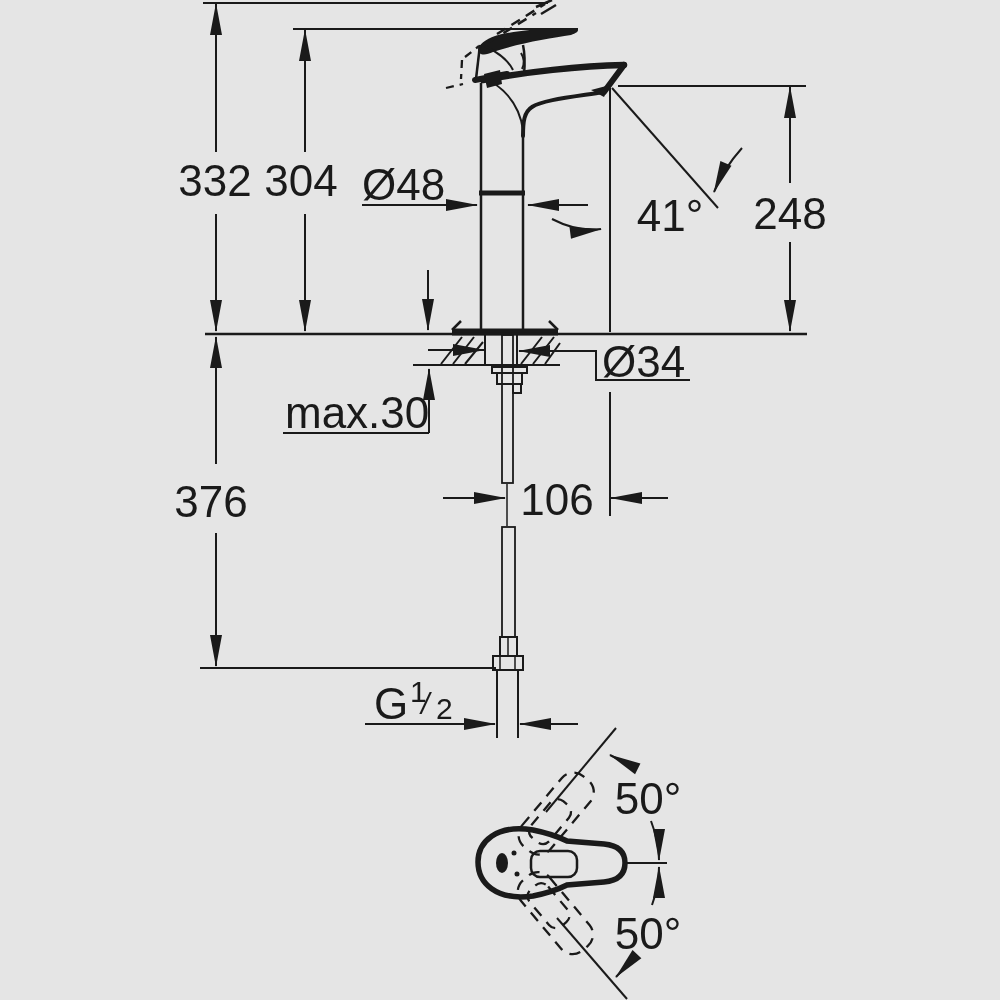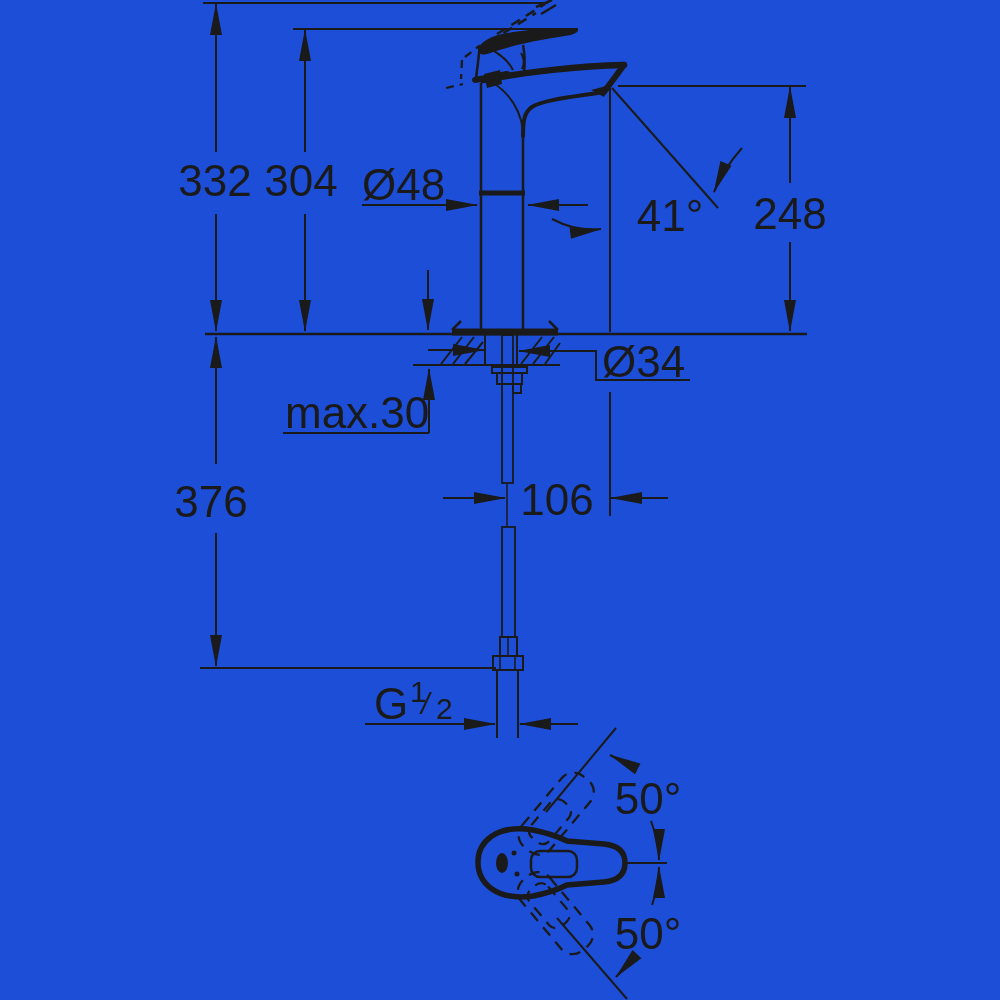--- a/index.html
+++ b/index.html
@@ -1,16 +1,16 @@
 <!DOCTYPE html>
 <html><head>
 <meta charset="utf-8">
 <style>
   html,body{margin:0;padding:0;background:#ffffff;}
-  .stage{position:relative;width:1000px;height:1000px;background:#1d4ed8;overflow:hidden;
+  .stage{position:relative;width:1000px;height:1000px;background:#e5e5e5;overflow:hidden;
          font-family:"Liberation Sans", sans-serif;}
   svg{display:block;}
   text{font-family:"Liberation Sans", sans-serif;fill:#1a1a1a;}
   .dimtxt{font-size:44px;}
   .dimtxt-mid{font-size:44px;text-anchor:middle;}
   .suptxt{font-size:30px;}
   .ink{stroke:#1a1a1a;fill:none;}
 </style>
 </head>
 <body>

